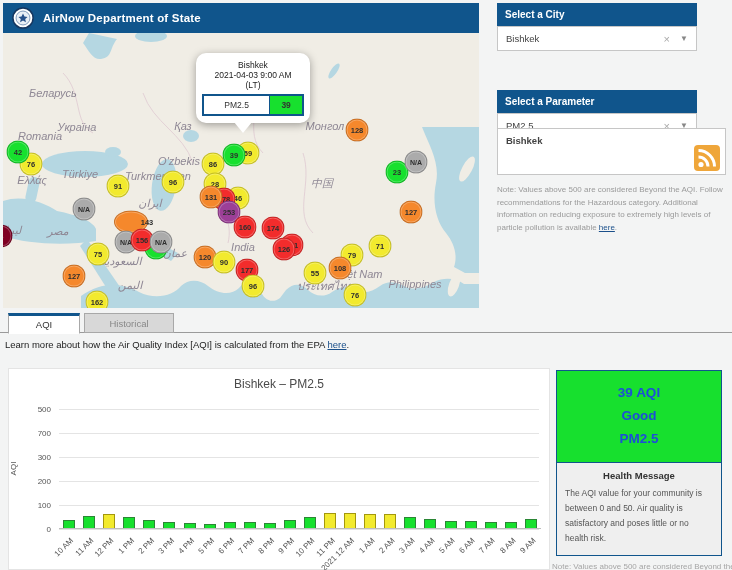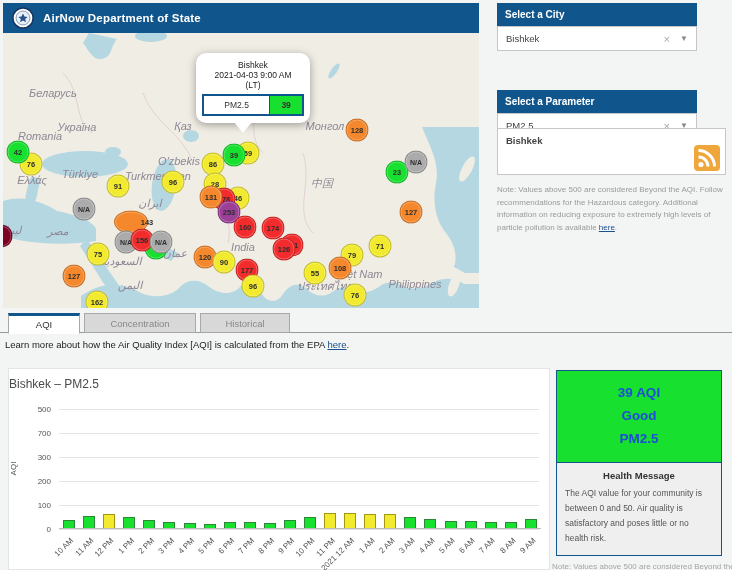--- a/index.html
+++ b/index.html
@@ -62,21 +62,21 @@
          border:1px solid #a8a8a8; cursor:pointer; }
   .tab.active { width:72px; background:#fff; border-top:3px solid #10558c; border-bottom:1px solid #fff;
                 color:#333; margin-bottom:-1px; height:21px; }
   .tab.idle { background:#d8d8d8; color:#888; }
   .tab.c { width:112px; } .tab.h { width:90px; }
   .learn { position:absolute; left:5px; top:339px; font-size:9.5px; color:#222; }
 
   
   .chart { position:absolute; left:8px; top:368px; width:542px; height:202px; background:#fff;
            border:1px solid #e4e4e4; }
-  .chart .ctitle { position:absolute; top:8px; left:0; width:100%; text-align:left; font-size:12px; color:#4a4a4a; }
+  .chart .ctitle { position:absolute; top:8px; left:0; width:100%; text-align:center; font-size:12px; color:#4a4a4a; }
   .ylabel { position:absolute; left:-2px; top:95px; font-size:8px; color:#555; transform:rotate(-90deg); }
   .gridrow { position:absolute; left:0; width:100%; height:0; }
   .gridrow .yticklab { position:absolute; right:498px; top:-4px; font-size:8px; color:#555; }
   .gridrow .gridline { position:absolute; left:50px; right:10px; top:0; height:1px; background:#e4e4e4; }
   .bars { position:absolute; left:50px; top:40px; width:482px; height:120px; display:flex;
           border-bottom:1px solid #bdbdbd; }
   .bars .slot { flex:1; position:relative; }
   .bar { position:absolute; bottom:0; left:50%; transform:translateX(-50%); width:12px;
          border:1px solid rgba(60,60,60,.55); border-bottom:none; }
   .bar.good { background:#17e02e; }
@@ -249,21 +249,20 @@
   </svg>
 </div>
 
 <div class="side-note">
   <span>Note: Values above 500 are considered Beyond the AQI. Follow recommendations for the Hazardous category. Additional information on reducing exposure to extremely high levels of particle pollution is available </span><a href="#">here</a><span>.</span>
 </div>
 
 <div class="divider"></div>
 <div class="tabs">
   <div class="tab active">AQI</div>
-  <div class="tab idle c">Concentration</div>
   <div class="tab idle h">Historical</div>
 </div>
 
 <div class="learn">
   <span>Learn more about how the Air Quality Index [AQI] is calculated from the EPA </span><a href="#">here</a><span>.</span>
 </div>
 
 <div class="chart">
   <div class="ctitle">Bishkek – PM2.5</div>
   <div class="ylabel">AQI</div>

